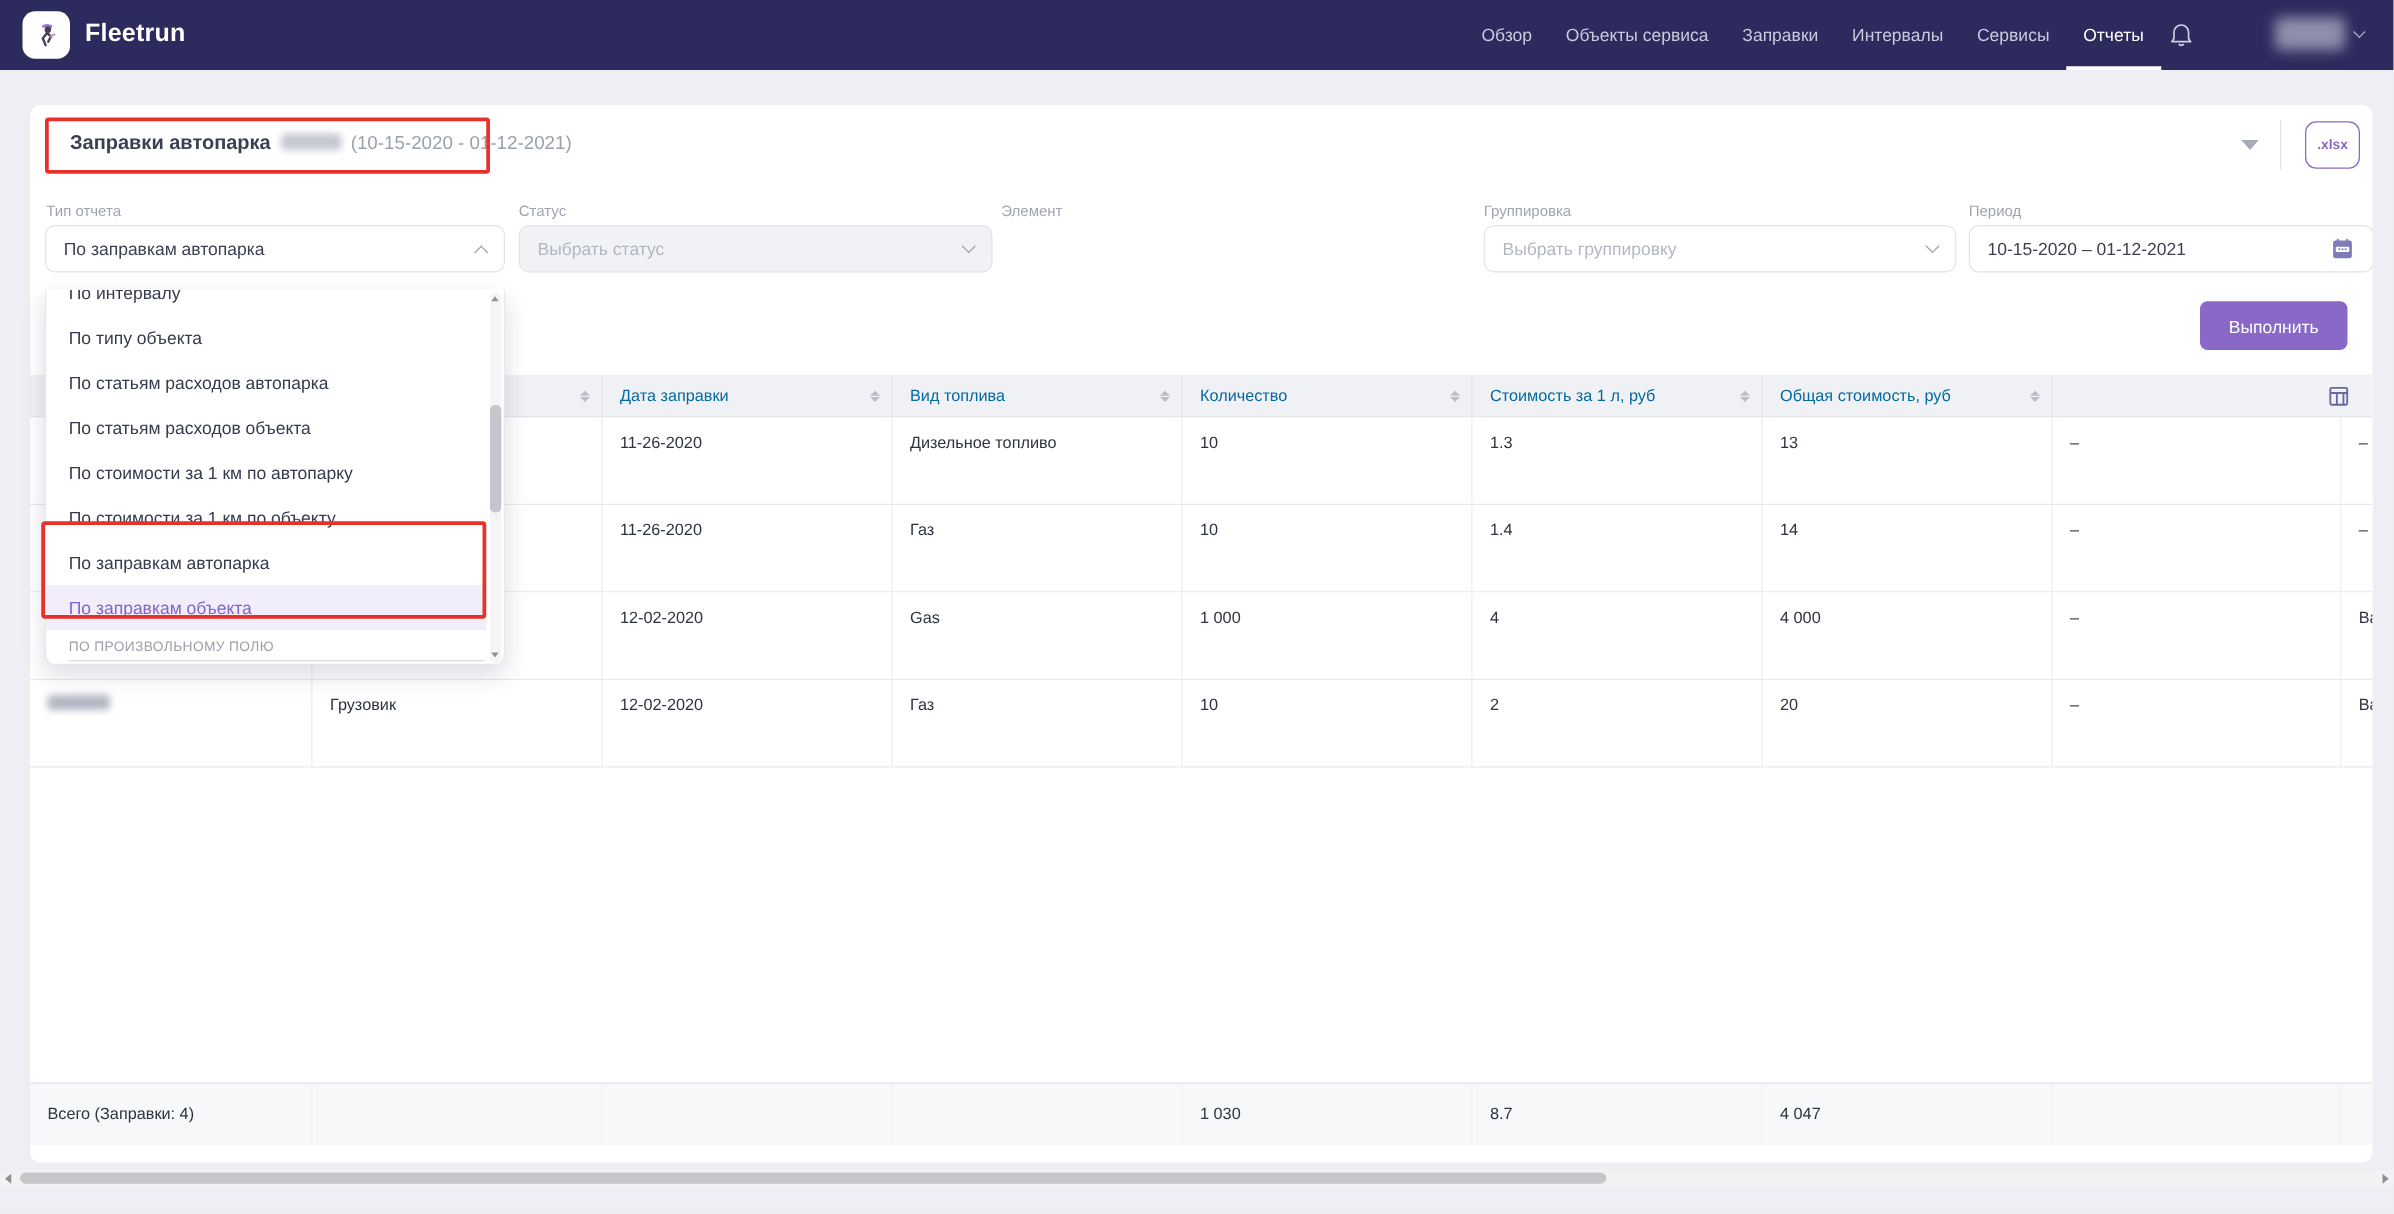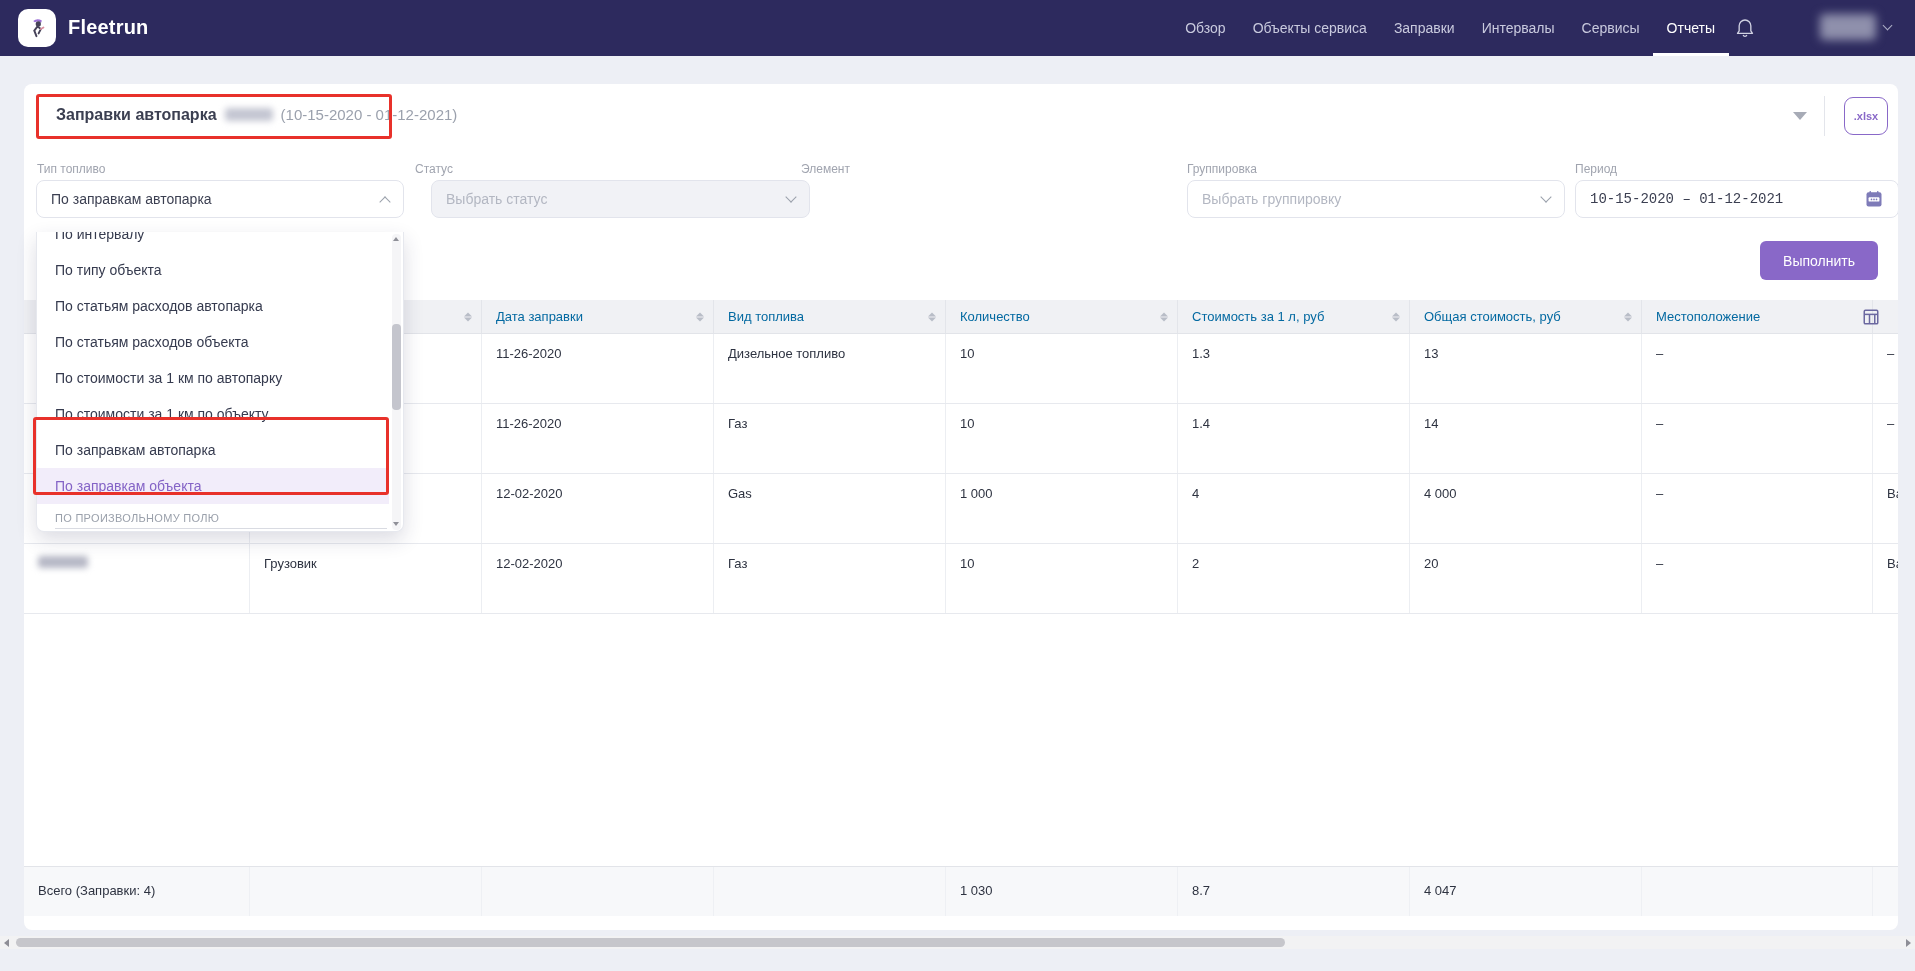--- a/index.html
+++ b/index.html
@@ -41,21 +41,21 @@
               border:1.5px solid #8968c8; border-radius:9px; color:#8968c8;
               font-size:11px; font-weight:bold; display:flex; align-items:center; justify-content:center;
               background:#fff; cursor:pointer; }
 
   
   .flabel { position:absolute; top:78px; font-size:12px; color:#a0a4af; }
   .sel { position:absolute; top:96px; height:38px; background:#fff; border:1px solid #e2e4ec;
          border-radius:8px; display:flex; align-items:center; padding:0 14px;
          font-size:14px; color:#3b3f51; cursor:pointer; white-space:nowrap; overflow:hidden; }
   .sel .ph { color:#b3b7c2; }
-  .sel.disabled { background:#f1f2f6; cursor:default;margin-left:16px; }
+  .sel.disabled { background:#f1f2f6; cursor:default; }
   .chev { width:8px; height:8px; border-right:1.6px solid #9aa0ab; border-bottom:1.6px solid #9aa0ab;
           transform:rotate(45deg); margin:-4px 0 0 auto; flex:0 0 auto; }
   .chev.up { transform:rotate(-135deg); margin-top:5px; }
   .ical { margin-left:auto; display:flex; }
   .btn-run { position:absolute; left:1736px; top:157px; width:118px; height:39px; background:#8968c8;
              color:#fff; font-size:14px; border-radius:6px; display:flex; align-items:center;
              justify-content:center; cursor:pointer; }
 
   
   .thead { position:absolute; left:0; top:216px; width:1950px; height:34px; display:flex;
@@ -165,39 +165,39 @@
       <div class="page-title">
         <span>Заправки автопарка</span><span class="blur-word"></span><span class="title-period">(10-15-2020 - 01-12-2021)</span>
       </div>
       <div class="collapse-tri"></div>
       <div class="vdiv"></div>
       <div class="btn-xlsx">
           <span>.xlsx</span>
         </div>
     </div>
 
-    <span class="flabel" style="left:13px">Тип топливо</span>
+    <span class="flabel" style="left:13px">Тип отчета</span>
     <span class="flabel" style="left:391px">Статус</span>
     <span class="flabel" style="left:777px">Элемент</span>
     <span class="flabel" style="left:1163px">Группировка</span>
     <span class="flabel" style="left:1551px">Период</span>
 
     <div class="sel" style="left:12px; width:368px; z-index:55;">
       <span>По заправкам автопарка</span>
       <span class="chev up"></span>
     </div>
     <div class="sel disabled" style="left:391px; width:379px;">
       <span class="ph">Выбрать статус</span>
       <span class="chev"></span>
     </div>
     <div class="sel" style="left:1163px; width:378px;">
       <span class="ph">Выбрать группировку</span>
       <span class="chev"></span>
     </div>
-    <div class="sel" style="left:1551px; width:324px;font-family:Liberation Mono, monospace;">
+    <div class="sel" style="left:1551px; width:324px;">
       <span>10-15-2020 – 01-12-2021</span>
       <span class="ical">
         <svg width="20" height="20" viewBox="0 0 24 24">
           <rect x="3" y="4" width="18" height="17" rx="2.5" fill="#7e7bb8"></rect>
           <rect x="5.5" y="10" width="13" height="5" rx="1" fill="#ffffff"></rect>
           <circle cx="9" cy="12.5" r="1" fill="#7e7bb8"></circle>
           <circle cx="12" cy="12.5" r="1" fill="#7e7bb8"></circle>
           <circle cx="15" cy="12.5" r="1" fill="#7e7bb8"></circle>
           <rect x="6.5" y="2.5" width="2" height="4" rx="1" fill="#7e7bb8"></rect>
           <rect x="15.5" y="2.5" width="2" height="4" rx="1" fill="#7e7bb8"></rect>
@@ -249,23 +249,20 @@
             <i class="a-up"></i>
             <i class="a-dn"></i>
           </span>
         </div>
       <div class="th c7">
           <span>Общая стоимость, руб</span>
           <span class="sort">
             <i class="a-up"></i>
             <i class="a-dn"></i>
           </span>
-        </div>
-      <div class="th c8">
-          <span>Местоположение</span>
         </div>
       <div class="th c9"></div>
     </div>
     <div class="cols-icon">
       <svg width="18" height="18" viewBox="0 0 24 24" fill="none" stroke="#6b68a0" stroke-width="2">
         <rect x="3" y="3" width="18" height="18" rx="1.5"></rect>
         <path d="M3 8.5h18"></path>
         <path d="M10 8.5V21"></path>
         <path d="M17 8.5V21"></path>
       </svg>

